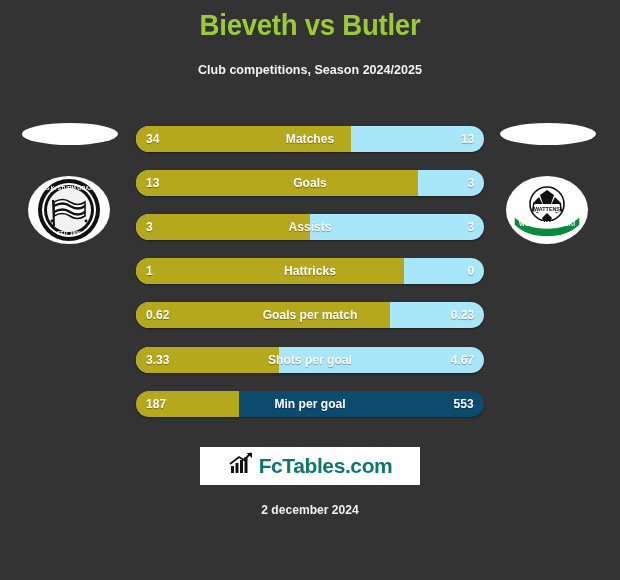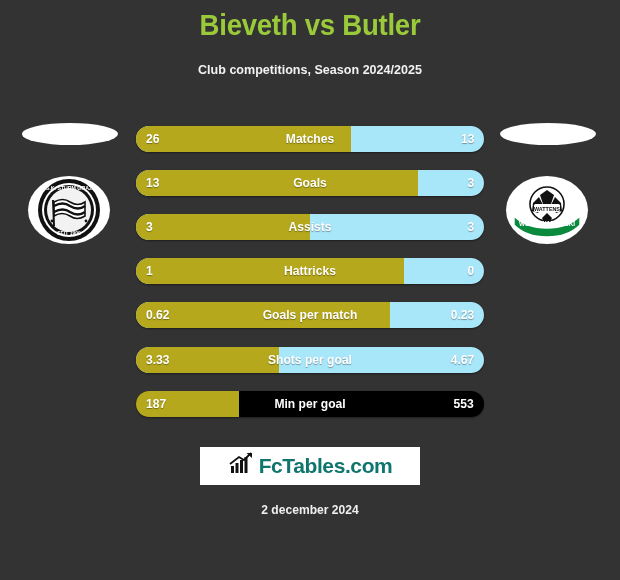--- a/index.html
+++ b/index.html
@@ -205,21 +205,21 @@
       <path d="M8 40 q12 12 33 12 q21 0 33 -12 l0 9 q-12 12 -33 12 q-21 0 -33 -12 z" fill="#0a8a3c" stroke="#ffffff" stroke-width="1.4"></path>
       <text x="41" y="50" text-anchor="middle" font-size="6.4" font-family="'Liberation Sans', sans-serif" font-weight="bold" fill="#ffffff">WSG SWAROVSKI</text>
       <rect x="28" y="28" width="26" height="8" rx="1.5" fill="#ffffff"></rect>
       <text x="41" y="34.5" text-anchor="middle" font-size="5.4" font-family="'Liberation Sans', sans-serif" font-weight="bold" fill="#111111">WATTENS</text>
     </svg>
   </div>
 
   <div class="bars" id="bars">
       <div class="bar-row" style="background: rgb(168, 230, 250);">
         <div class="bar-fill" style="width: 61.8%; background: rgb(181, 168, 28);"></div>
-        <div class="bar-home">26</div>
+        <div class="bar-home">34</div>
         <div class="bar-label">Matches</div>
         <div class="bar-away">13</div>
       </div>
       <div class="bar-row" style="background: rgb(168, 230, 250);">
         <div class="bar-fill" style="width: 81%; background: rgb(181, 168, 28);"></div>
         <div class="bar-home">13</div>
         <div class="bar-label">Goals</div>
         <div class="bar-away">3</div>
       </div>
       <div class="bar-row" style="background: rgb(168, 230, 250);">
@@ -239,21 +239,21 @@
         <div class="bar-home">0.62</div>
         <div class="bar-label">Goals per match</div>
         <div class="bar-away">0.23</div>
       </div>
       <div class="bar-row" style="background: rgb(168, 230, 250); margin-top: 19px;">
         <div class="bar-fill" style="width: 41%; background: rgb(181, 168, 28);"></div>
         <div class="bar-home">3.33</div>
         <div class="bar-label">Shots per goal</div>
         <div class="bar-away">4.67</div>
       </div>
-      <div class="bar-row" style="background: #000000;">
+      <div class="bar-row" style="background: #0c4a6e;">
         <div class="bar-fill" style="width: 29.5%; background: rgb(181, 168, 28);"></div>
         <div class="bar-home">187</div>
         <div class="bar-label">Min per goal</div>
         <div class="bar-away">553</div>
       </div>
     </div>
 
   <div class="brand">
     <span>
       <svg width="26" height="24" viewBox="0 0 26 24">

